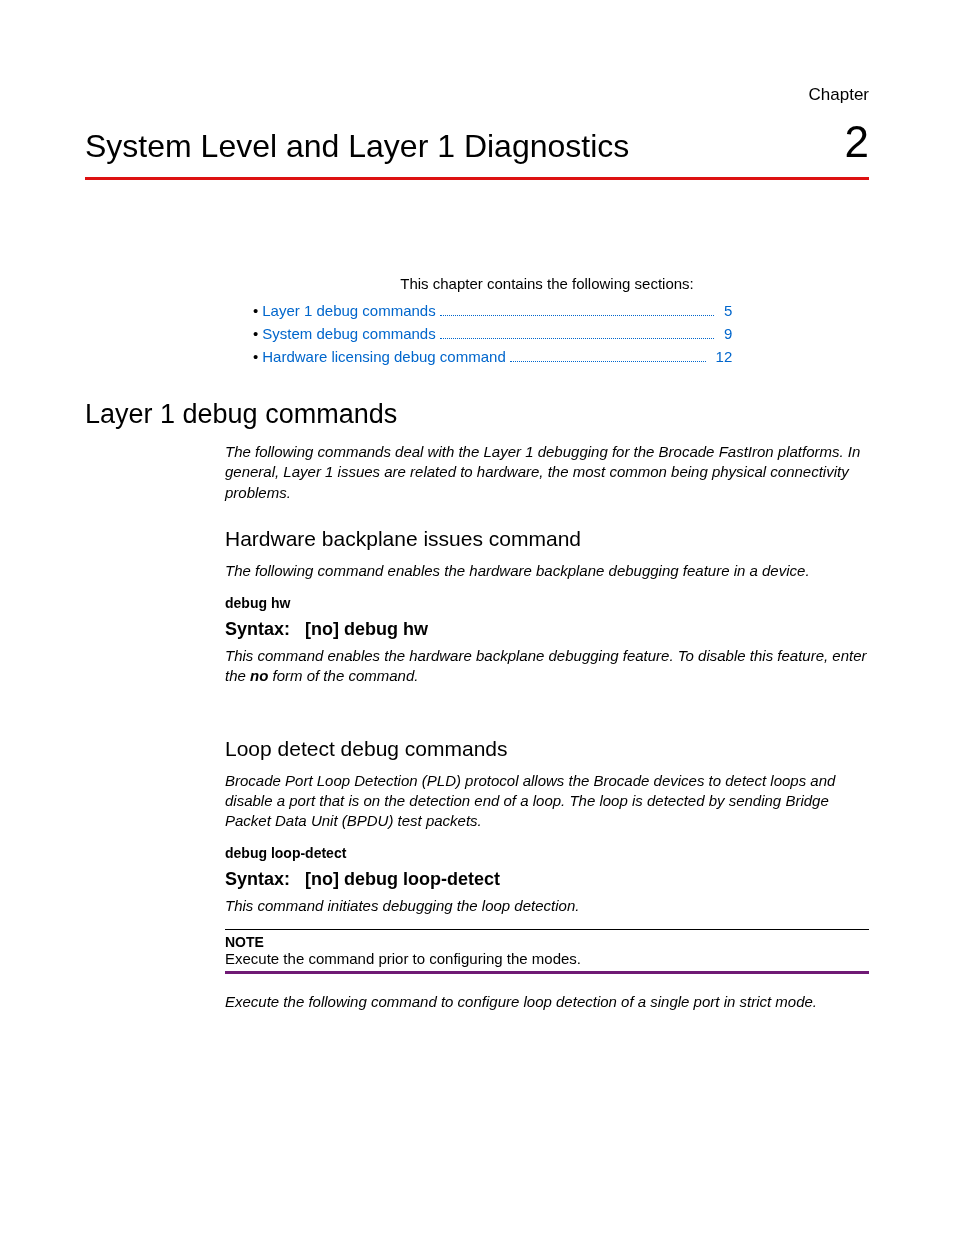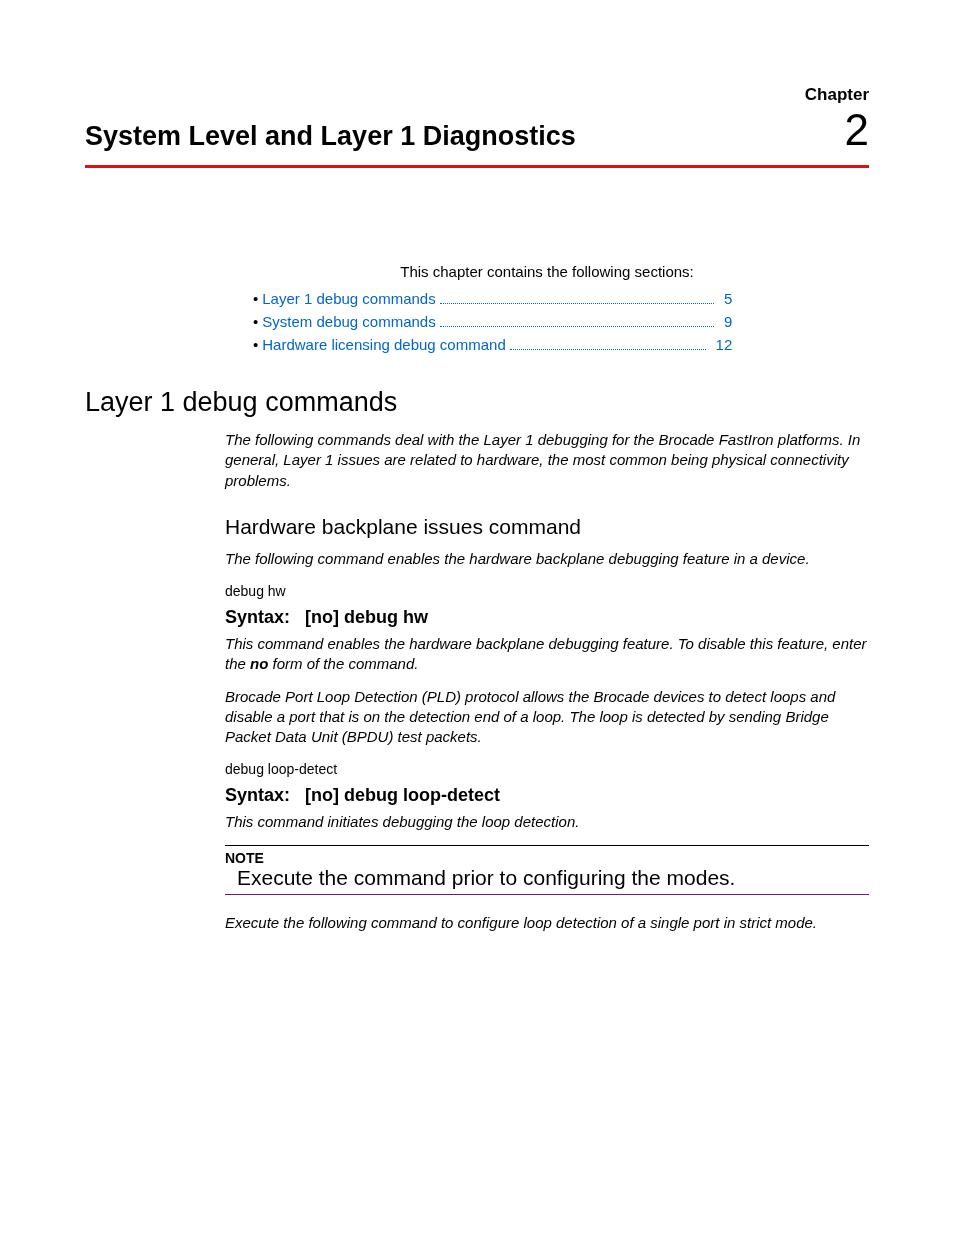--- a/index.html
+++ b/index.html
@@ -14,32 +14,32 @@
   }
   .page {
     padding: 85px 85px 0 85px;
   }
   .chapter-header {
     position: relative;
     margin-bottom: 10px;
   }
   .chapter-label {
     text-align: right;
-    font-weight: bold;
+    font-weight: normal;
     font-size: 17px;
-    margin-bottom: 0;
+    margin-bottom: 12px;
   }
   .chapter-title-row {
     display: flex;
     justify-content: space-between;
     align-items: baseline;
   }
   .chapter-title {
-    font-size: 27px;
-    font-weight: bold;
+    font-size: 32px;
+    font-weight: normal;
     font-family: "Arial Narrow", Arial, sans-serif;
     letter-spacing: 0px;
   }
   .chapter-num {
     font-size: 44px;
     font-weight: normal;
     font-family: "Arial Narrow", Arial, sans-serif;
   }
   .red-rule {
     border: none;
@@ -105,42 +105,41 @@
     margin: 24px 0 10px 0;
   }
   p.body {
     font-size: 15px;
     line-height: 1.35;
     margin: 0 0 12px 0;
     font-style: italic;
   }
   .cmd {
     font-size: 14px;
-    font-weight: normal;
+    font-weight: bold;
     margin: 14px 0 8px 0;
   }
   .syntax-line {
     font-size: 18px;
     margin: 8px 0 6px 0;
   }
   .syntax-line .label { font-weight: bold; }
   .syntax-line .cmdtext { font-weight: bold; }
   .note-box {
     border-top: 1px solid #000;
-    border-bottom: 1px solid #701a75;
+    border-bottom: 3px solid #701a75;
     padding: 4px 0;
     margin: 12px 0 18px 0;
   }
   .note-box .note-label {
     font-weight: bold;
     font-size: 14px;
   }
   .note-box .note-text {
-    font-size: 21px;
-    margin-left: 12px;
+    font-size: 15px;
   }
   .inline-bold { font-weight: bold; }
 </style>
 </head>
 <body>
 
 <div class="page">
   <div class="chapter-header">
     <div class="chapter-label">Chapter</div>
     <div class="chapter-title-row">
@@ -187,20 +186,21 @@
     <div class="cmd">debug hw</div>
     <div class="syntax-line">
       <span class="label">Syntax:</span>
       <span>&nbsp;</span>
       <span class="cmdtext">[no] debug hw</span>
     </div>
     <p class="body">
       <span>This command enables the hardware backplane debugging feature. To disable this feature, enter the </span><span class="inline-bold">no</span><span> form of the command.</span>
     </p>
 
+    <h3 class="subsection-title" style="margin-top:50px">Loop detect debug commands</h3>
     <p class="body">Brocade Port Loop Detection (PLD) protocol allows the Brocade devices to detect loops and disable a port that is on the detection end of a loop. The loop is detected by sending Bridge Packet Data Unit (BPDU) test packets.</p>
     <div class="cmd">debug loop-detect</div>
     <div class="syntax-line">
       <span class="label">Syntax:</span>
       <span>&nbsp;</span>
       <span class="cmdtext">[no] debug loop-detect</span>
     </div>
     <p class="body">This command initiates debugging the loop detection.</p>
 
     <div class="note-box">

